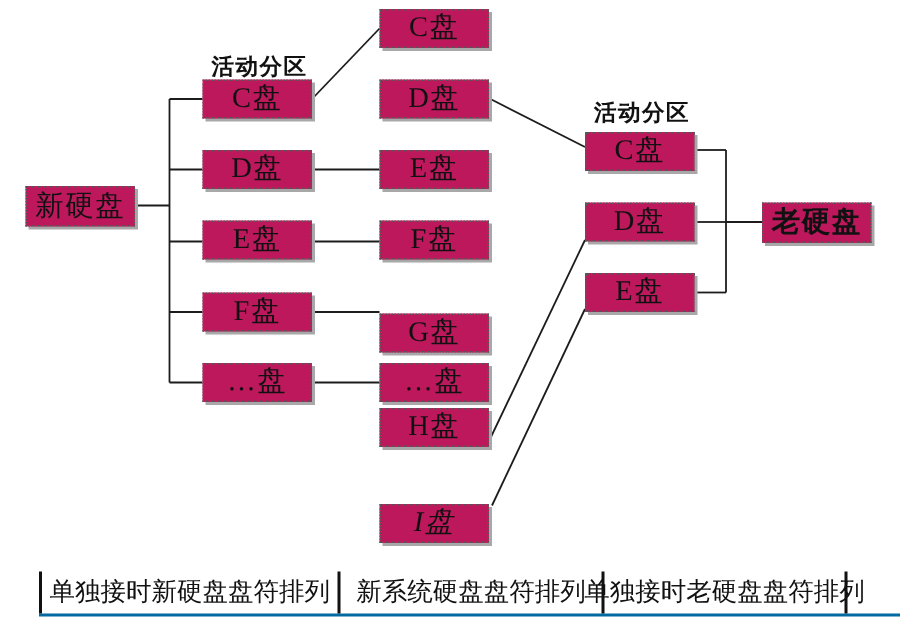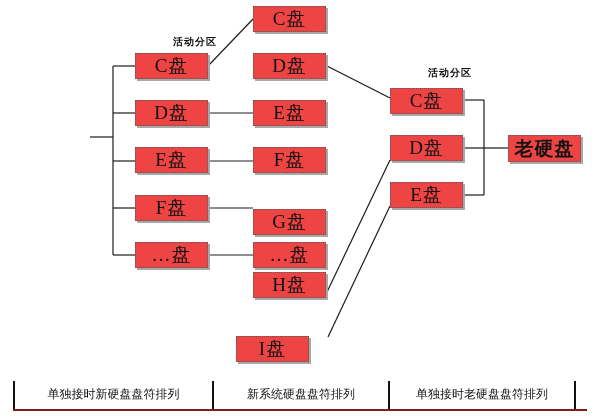--- a/index.html
+++ b/index.html
@@ -10,56 +10,55 @@
     background:#ffffff;
     font-family:"Liberation Serif","DejaVu Serif",serif;
     color:#111;
     overflow:hidden;
   }
   .wires { position:absolute; left:0; top:0; width:600px; height:420px; }
   .wires line { stroke:#1c1c1c; stroke-width:1.2; }
   .box {
     position:absolute;
     width:73px; height:26px;
-    background:#ef4444;
+    background:#be185d;
     border:1px dotted #5a5a5a;
     box-shadow:2px 2px 0 #a8a8a8;
     display:flex; align-items:center; justify-content:center;
     font-size:19px; line-height:24px;
     letter-spacing:1px;
     white-space:nowrap;
   }
   .disk { width:73px; height:27px; }
   .ap-label {
     position:absolute;
     width:80px;
-    font-size:10px; font-weight:bold;
+    font-size:15px; font-weight:bold;
     letter-spacing:1px;
     text-align:center;
     white-space:nowrap;
-    margin-left:22px;
   }
   .footer {
     position:absolute;
-    left:13px; top:381px;
+    left:26px; top:381px;
     width:574px; height:30px;
     display:flex;
-    border-bottom:2px solid #7f1d1d;
-    font-size:12px;
+    border-bottom:2px solid #0369a1;
+    font-size:17px;
   }
   .footer-cell {
     border-left:2px solid #111;
     display:flex; align-items:center; justify-content:center;
     white-space:nowrap;
     padding-bottom:2px;
   }
   .footer-cell:last-child { border-right:2px solid #111; }
   .fc1 { width:199px; }
   .fc2 { width:176px; }
-  .fc3 { width:188px; }
+  .fc3 { width:164px; }
 </style>
 </head>
 <body>
 
 <div class="stage">
 
   <svg class="wires" viewBox="0 0 600 420" xmlns="http://www.w3.org/2000/svg">
 
     <line x1="90" y1="137" x2="113" y2="137"></line>
     <line x1="113" y1="66" x2="113" y2="255"></line>
@@ -79,39 +78,40 @@
     <line x1="390" y1="160" x2="327" y2="292"></line>
     <line x1="390" y1="206" x2="328" y2="337"></line>
 
     <line x1="463" y1="100" x2="484" y2="100"></line>
     <line x1="463" y1="148" x2="484" y2="148"></line>
     <line x1="463" y1="195" x2="484" y2="195"></line>
     <line x1="484" y1="100" x2="484" y2="195"></line>
     <line x1="484" y1="148" x2="508" y2="148"></line>
   </svg>
 
+  <div class="box disk" style="left:17px;  top:124px;">新硬盘</div>
   <div class="box disk" style="left:508px; top:135px;font-weight:bold;">老硬盘</div>
 
   <div class="ap-label" style="left:133px; top:35px;">活动分区</div>
   <div class="ap-label" style="left:388px; top:66px;">活动分区</div>
 
   <div class="box" style="left:135px; top:53px;">C盘</div>
   <div class="box" style="left:135px; top:100px;">D盘</div>
   <div class="box" style="left:135px; top:147px;">E盘</div>
   <div class="box" style="left:135px; top:195px;">F盘</div>
   <div class="box" style="left:135px; top:242px;">…盘</div>
 
   <div class="box" style="left:253px; top:6px;">C盘</div>
   <div class="box" style="left:253px; top:53px;">D盘</div>
   <div class="box" style="left:253px; top:100px;">E盘</div>
   <div class="box" style="left:253px; top:147px;">F盘</div>
   <div class="box" style="left:253px; top:209px;">G盘</div>
   <div class="box" style="left:253px; top:242px;">…盘</div>
   <div class="box" style="left:253px; top:272px;">H盘</div>
-  <div class="box" style="left:236px; top:336px;">I盘</div>
+  <div class="box" style="left:253px; top:336px;font-style:italic;">I盘</div>
 
   <div class="box" style="left:390px; top:88px;">C盘</div>
   <div class="box" style="left:390px; top:135px;">D盘</div>
   <div class="box" style="left:390px; top:182px;">E盘</div>
 
   <div class="footer">
     <div class="footer-cell fc1">单独接时新硬盘盘符排列</div>
     <div class="footer-cell fc2">新系统硬盘盘符排列</div>
     <div class="footer-cell fc3">单独接时老硬盘盘符排列</div>
   </div>

